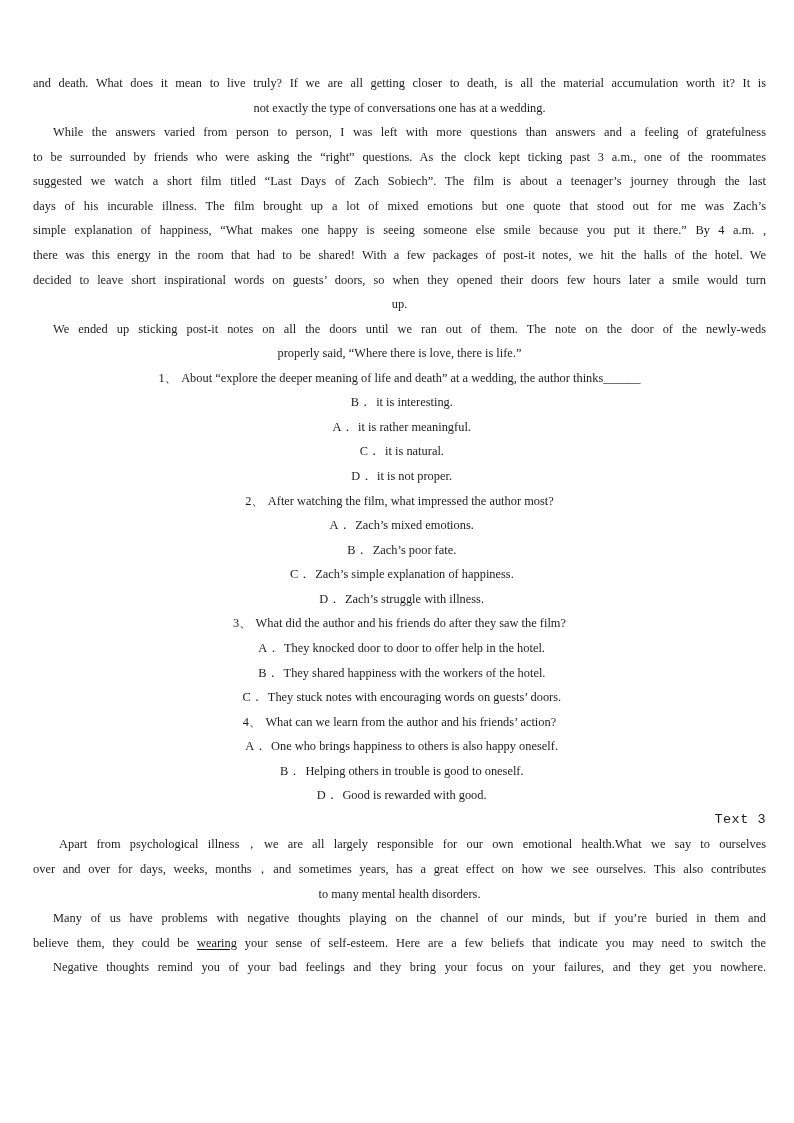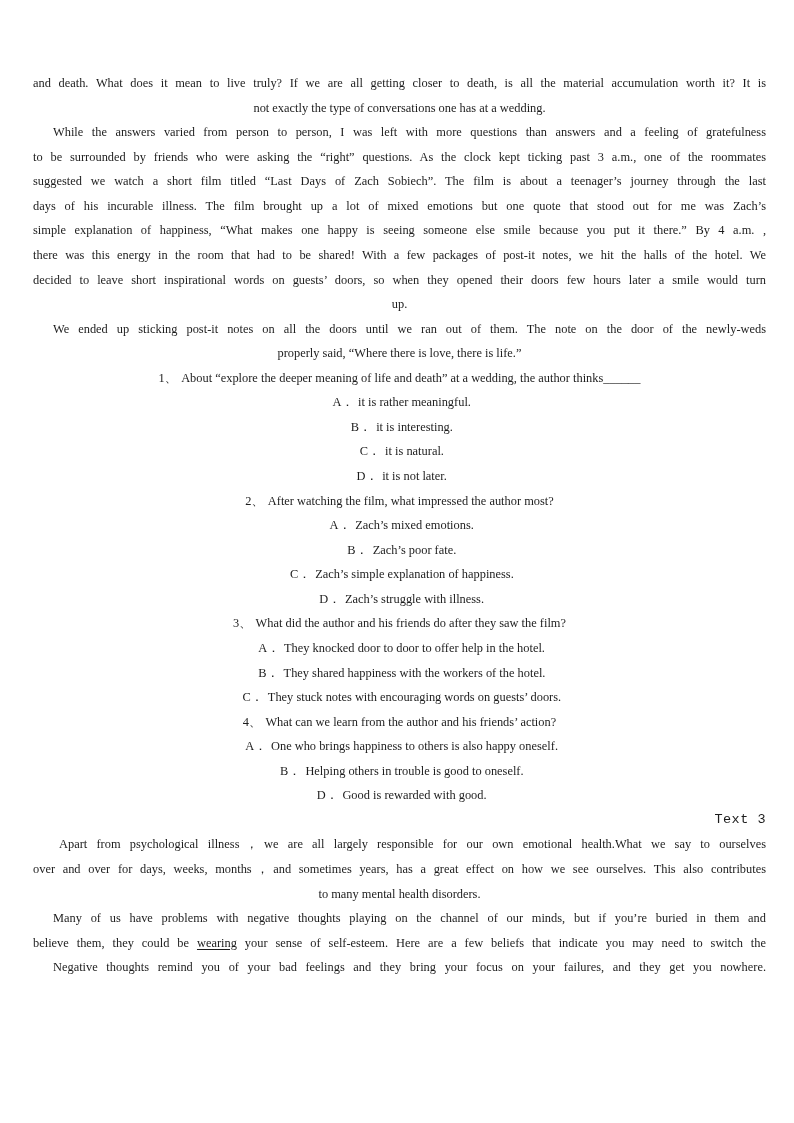--- a/index.html
+++ b/index.html
@@ -48,30 +48,30 @@
   <div class="line jl">decided to leave short inspirational words on guests’ doors, so when they opened their doors few hours later a smile would turn</div>
   <div class="line ll">up.</div>
 
   <div class="line jl ind1">We ended up sticking post-it notes on all the doors until we ran out of them. The note on the door of the newly-weds</div>
   <div class="line ll">properly said, “Where there is love, there is life.”</div>
 
   <div class="line ll">
     <span class="qnum">1、</span><span>About “explore the deeper meaning of life and death” at a wedding, the author thinks______</span>
   </div>
   <div class="line ll">
-    <span class="optlabel">A．</span><span>it is rather meaningful.</span>
+    <span class="optlabel">B．</span><span>it is interesting.</span>
   </div>
   <div class="line ll">
-    <span class="optlabel">B．</span><span>it is interesting.</span>
+    <span class="optlabel">A．</span><span>it is rather meaningful.</span>
   </div>
   <div class="line ll">
     <span class="optlabel">C．</span><span>it is natural.</span>
   </div>
   <div class="line ll">
-    <span class="optlabel">D．</span><span>it is not later.</span>
+    <span class="optlabel">D．</span><span>it is not proper.</span>
   </div>
 
   <div class="line ll">
     <span class="qnum">2、</span><span>After watching the film, what impressed the author most?</span>
   </div>
   <div class="line ll">
     <span class="optlabel">A．</span><span>Zach’s mixed emotions.</span>
   </div>
   <div class="line ll">
     <span class="optlabel">B．</span><span>Zach’s poor fate.</span>

